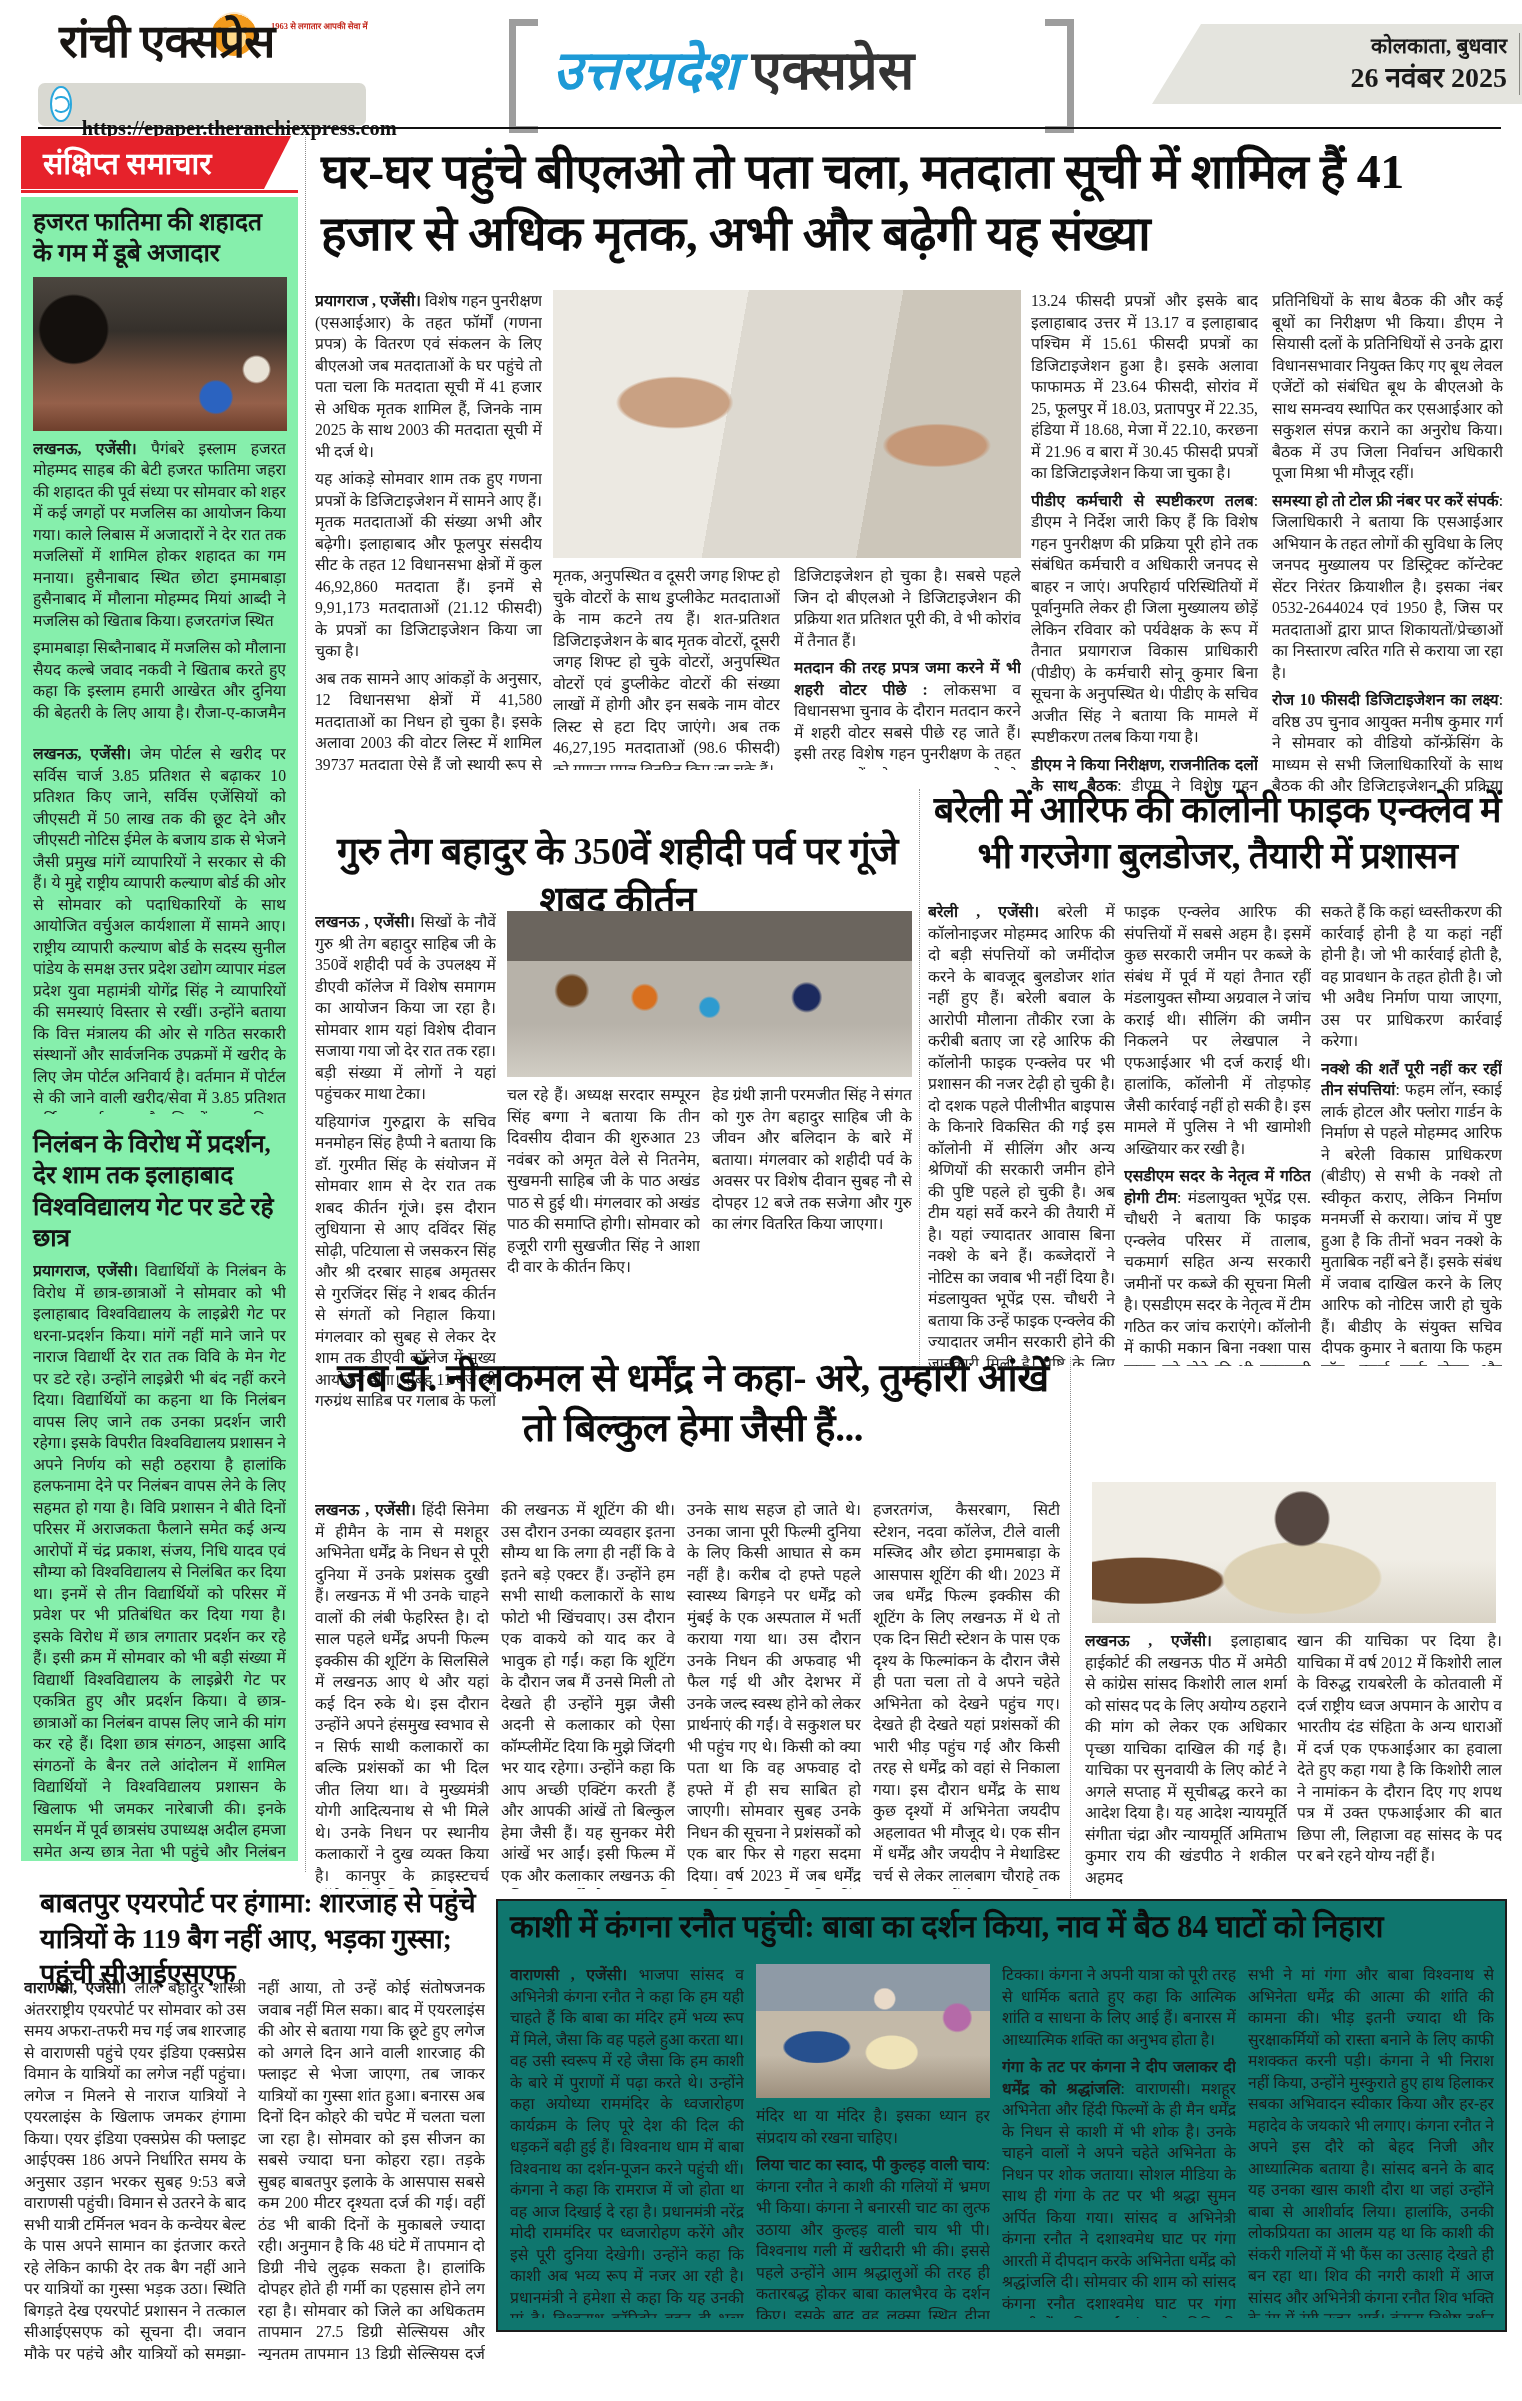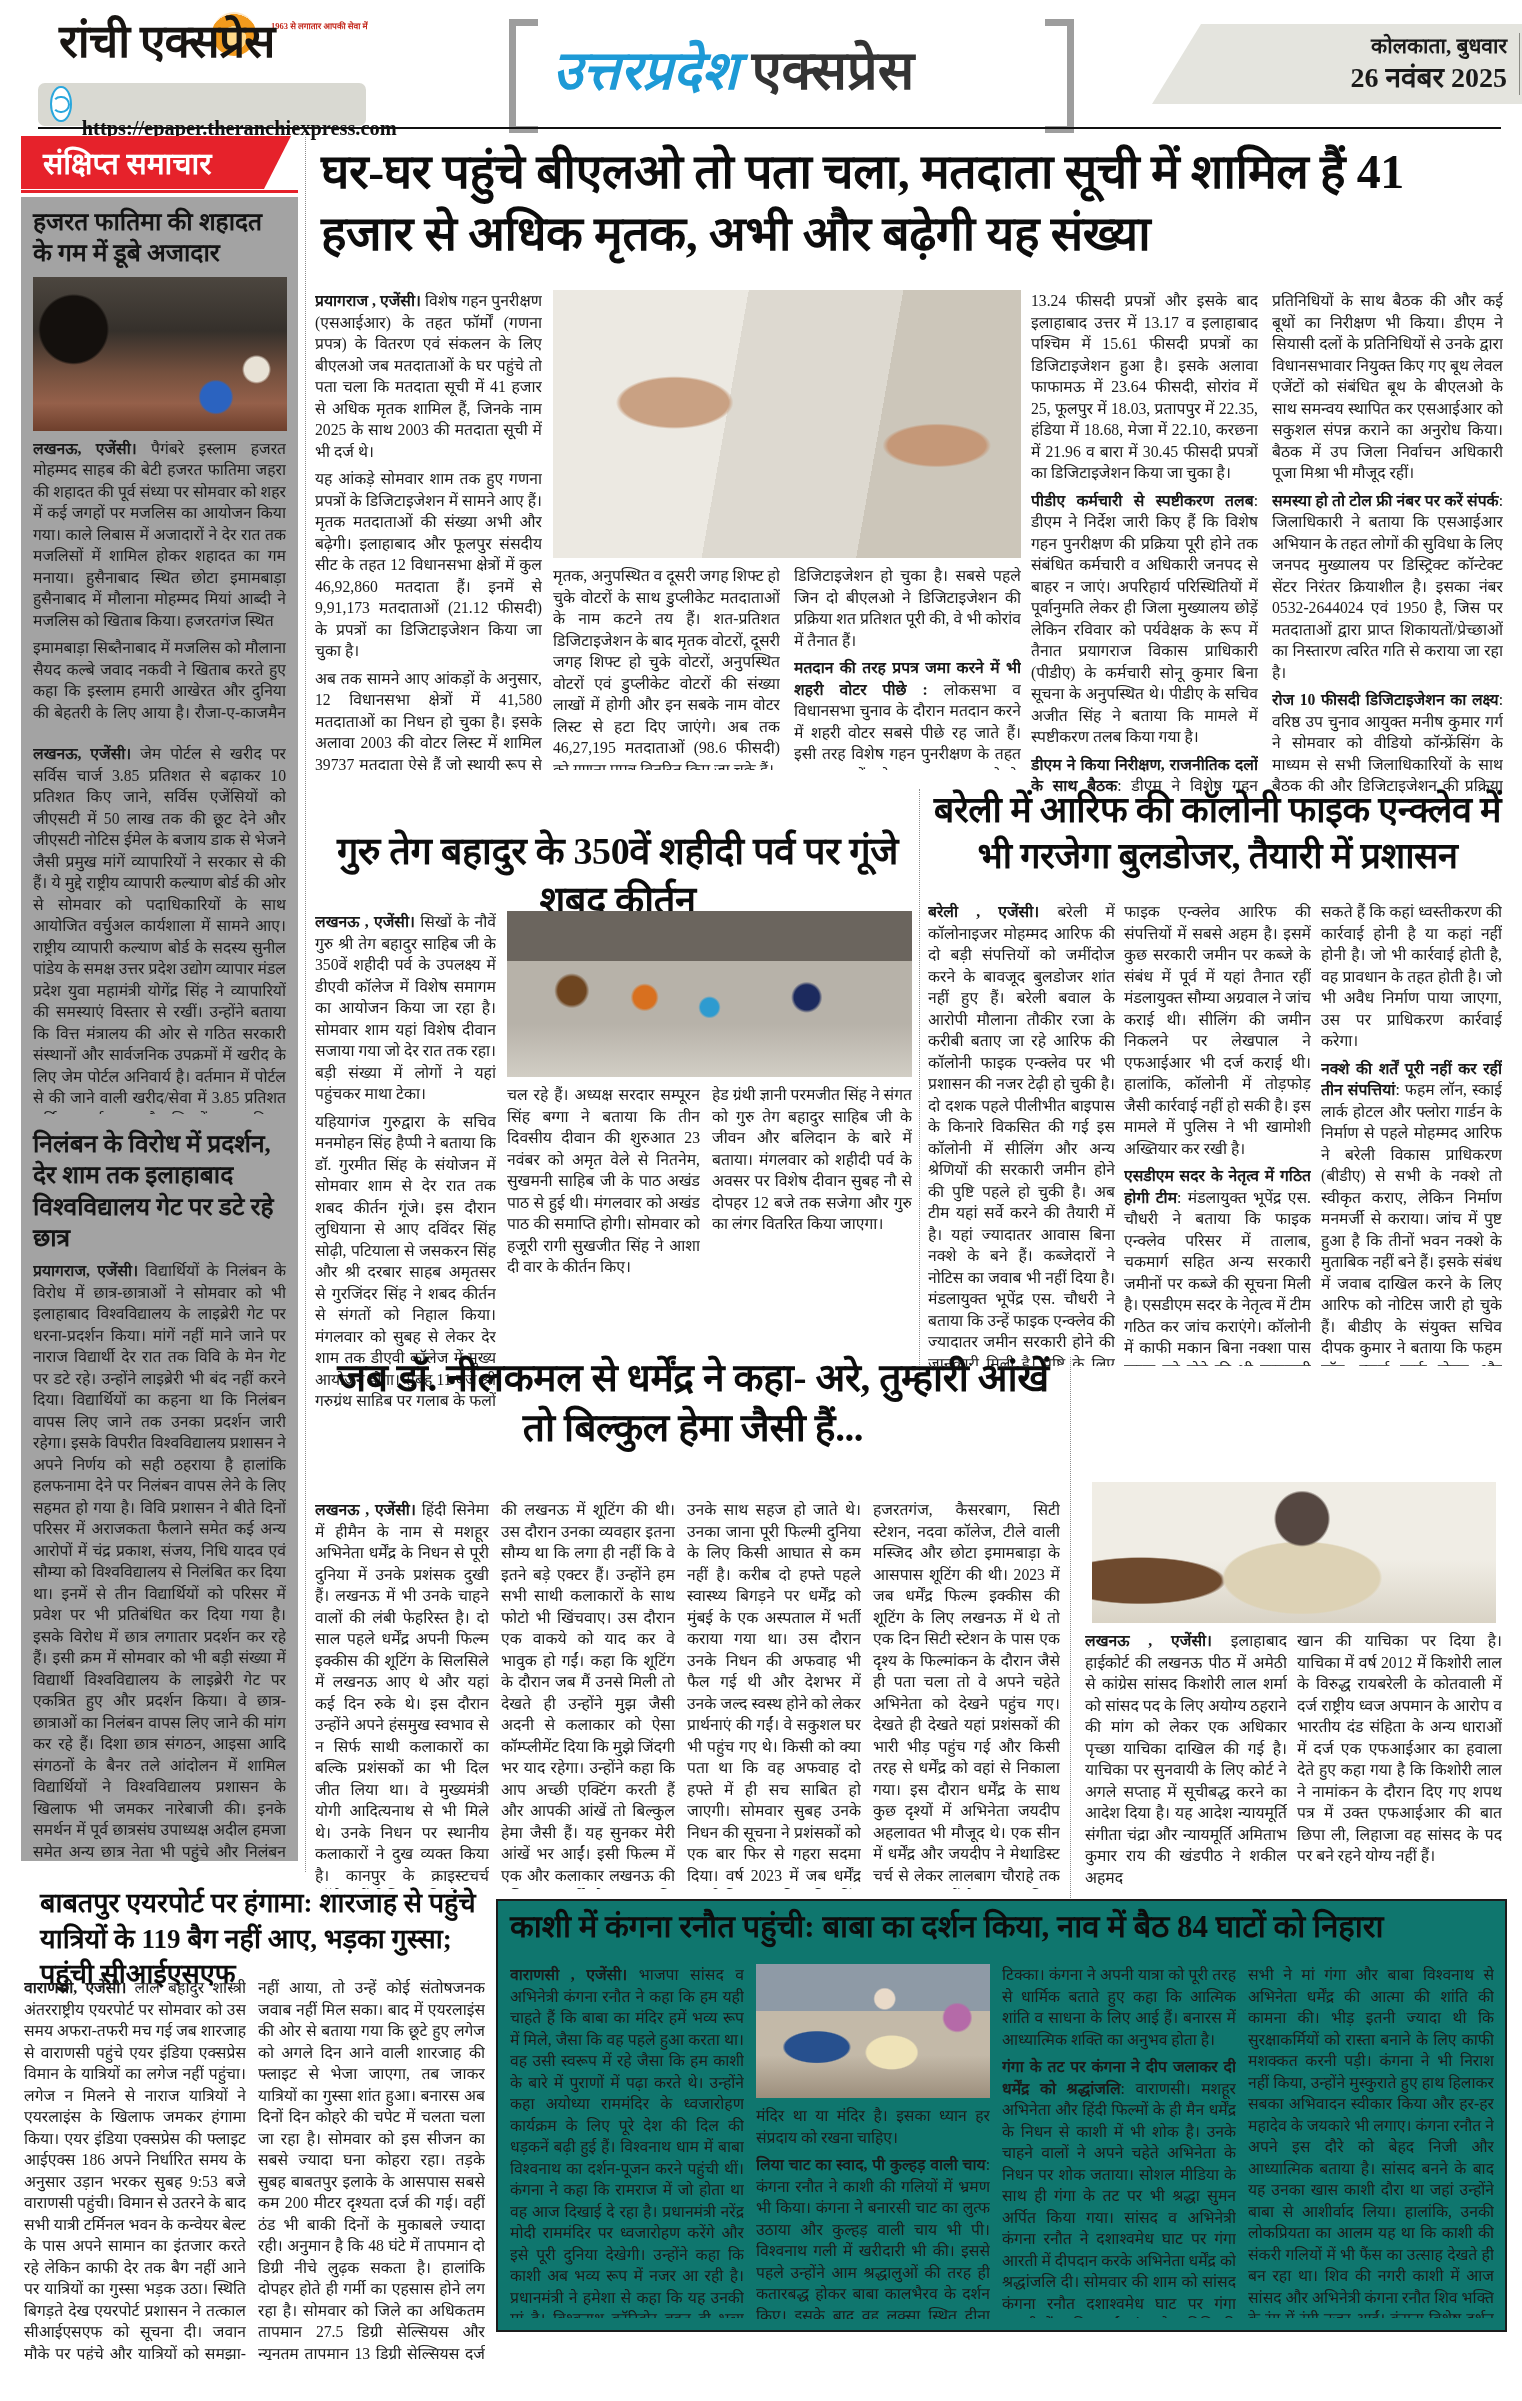--- a/index.html
+++ b/index.html
@@ -27,21 +27,21 @@
   .datebox .dtxt{text-align:right;line-height:1.25;padding-right:12px;border-right:1.7px solid #8b8b85;}
   .d1{font-size:21px;font-weight:800;}
   .d2{font-size:28px;font-weight:800;}
   .pageno{font-size:56px;font-weight:800;color:#1b1b1b;padding-left:12px;}
   .hrule{height:1.7px;background:#111;}
   
   .flag{background:#e6222b;clip-path:polygon(0 0,100% 0,90% 100%,0 100%);
         display:flex;align-items:center;padding-left:22px;}
   .flag span{color:#fff;font-size:30px;font-weight:800;}
   .redline{height:2.5px;background:#e6222b;}
-  .peach{background:#a3a3a3;}
+  .peach{background:#86efac;}
   .sb-art{padding:8.5px 12px 5.1px 12px;}
   .sb-h{font-size:24.6px;font-weight:800;line-height:1.28;color:#141414;}
   .sb-body,.col{font-size:15.7px;line-height:1.37;text-align:justify;overflow:hidden;}
   .sb-body p,.col p{margin:0 0 6px 0;}
   .dl{font-weight:800;}
   .inhead{font-weight:800;}
   .photo{background:#b8b4ab;}
   
   .h-lead{font-size:48px;font-weight:800;line-height:1.3;color:#0d0d0d;letter-spacing:-0.4px;}
   .h-sec{font-size:38px;font-weight:800;line-height:1.28;color:#0d0d0d;text-align:center;letter-spacing:-0.4px;}

